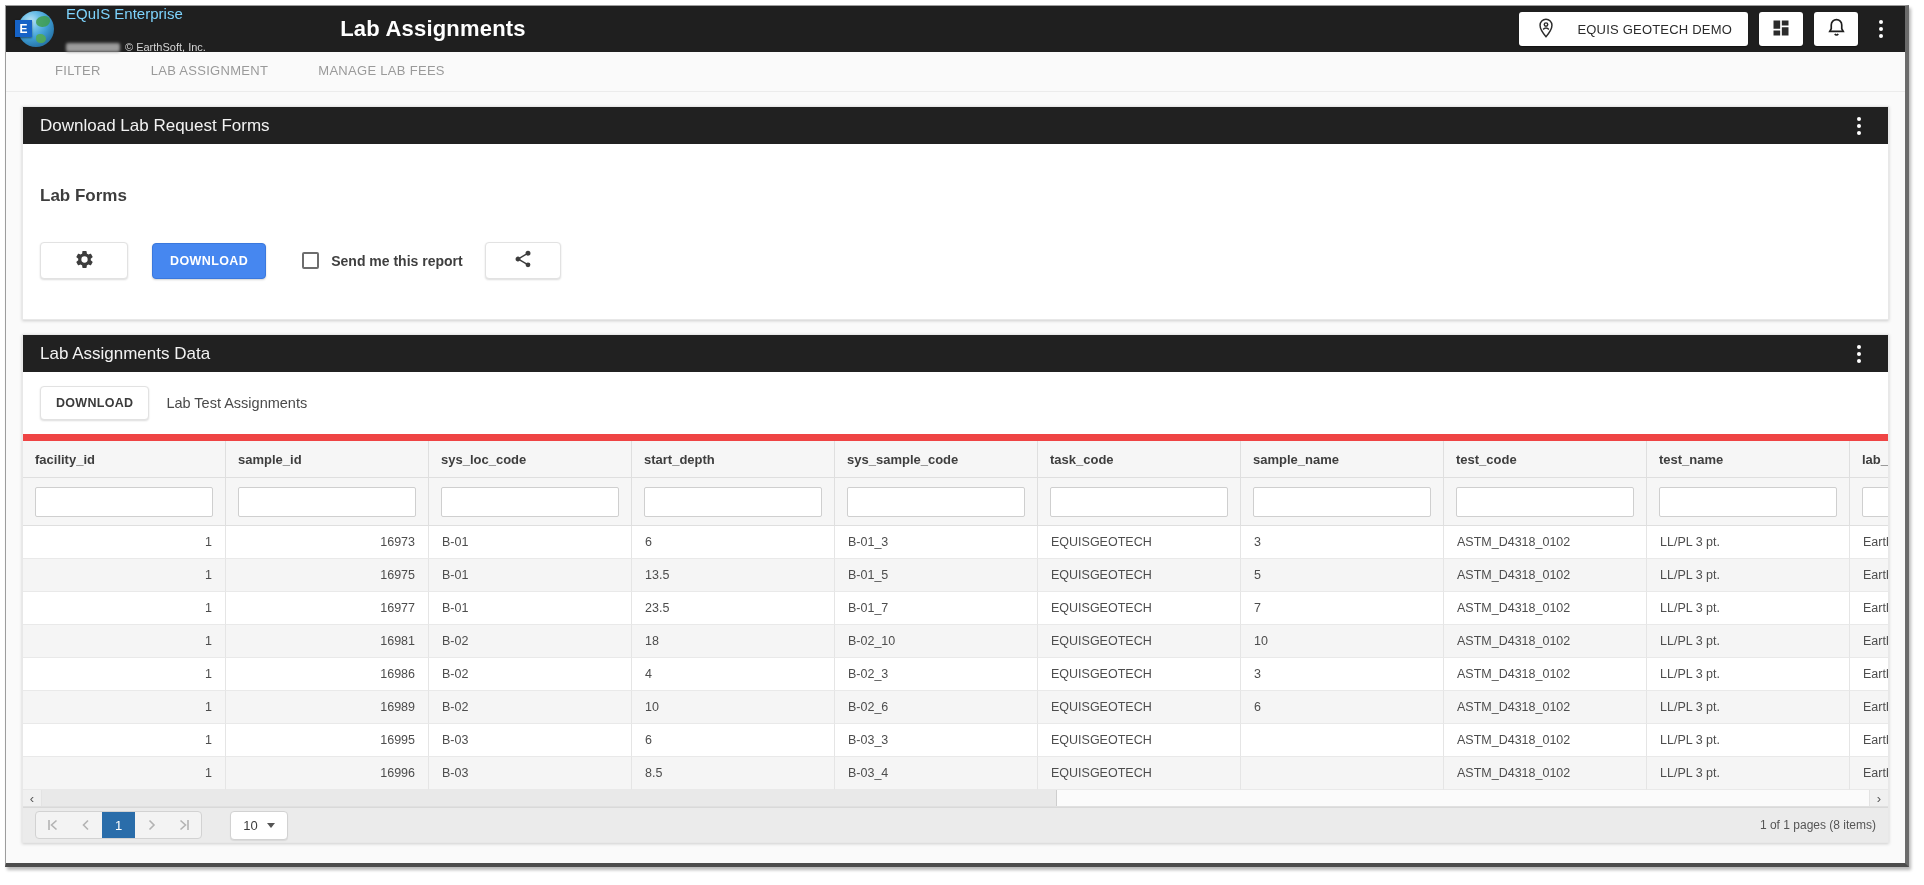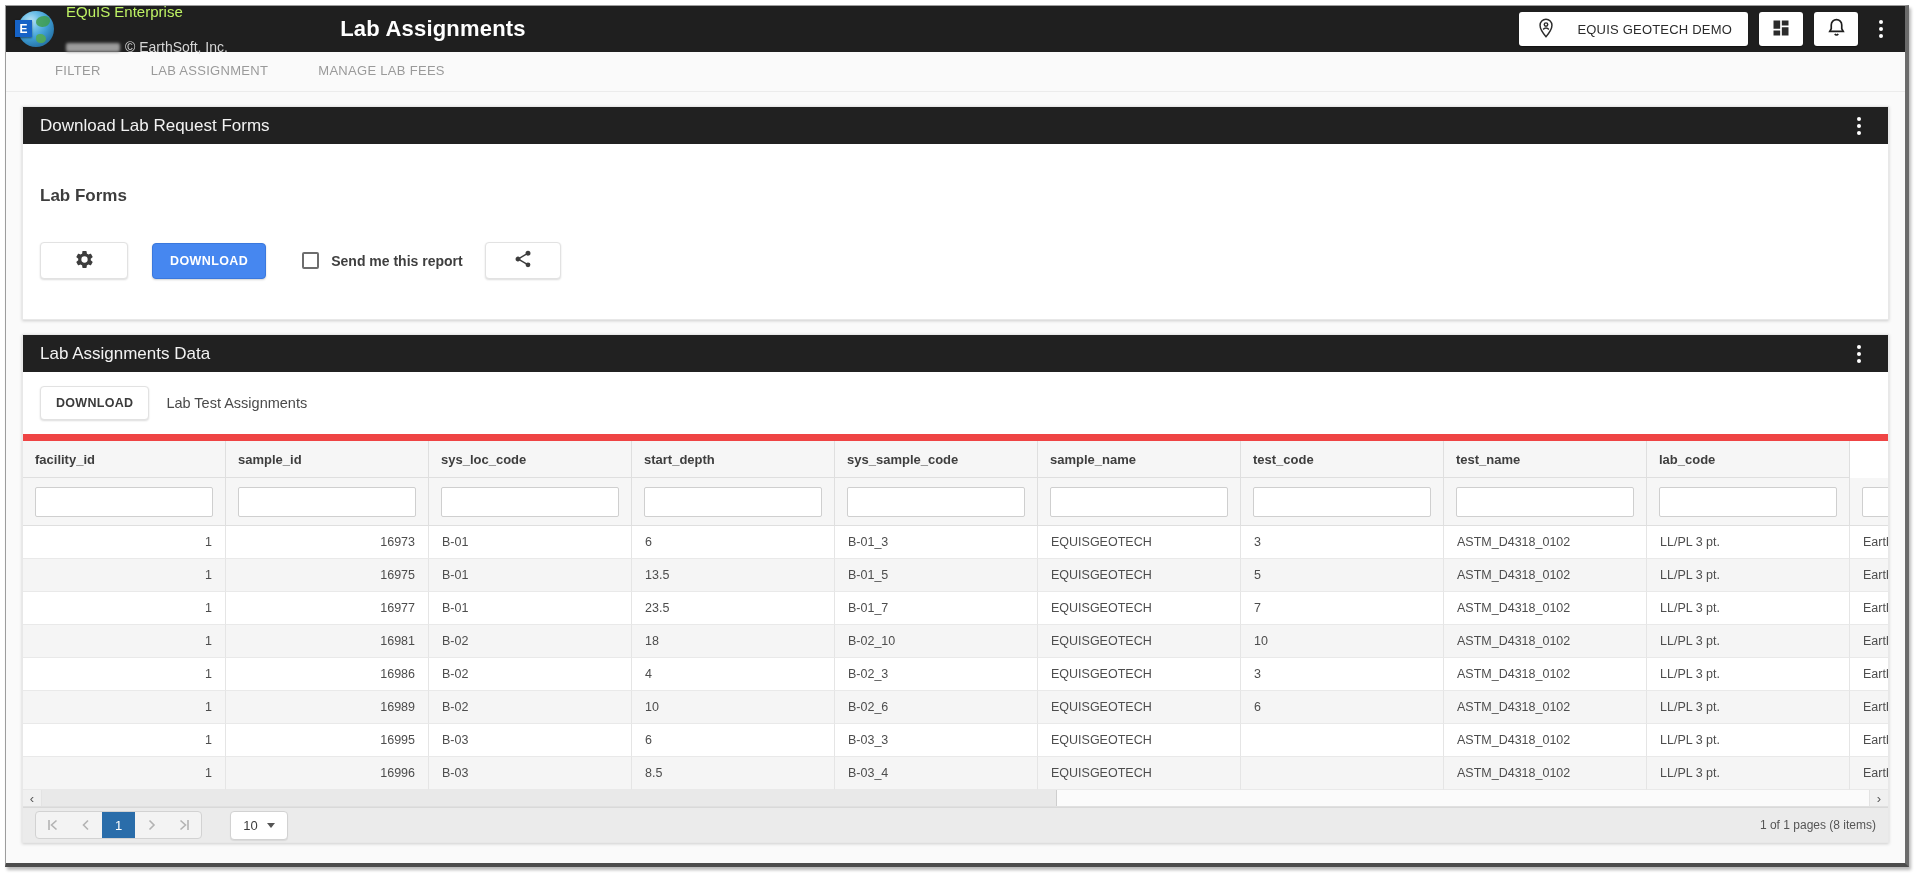--- a/index.html
+++ b/index.html
@@ -16,22 +16,22 @@
   .brand { display:flex; align-items:center; gap:12px; }
   .globe { position:relative; width:36px; height:36px; border-radius:50%;
     background:radial-gradient(circle at 35% 28%, #bfe6f7 0%, #6fc0e8 25%, #3f9ed4 50%, #2b7bb0 72%, #175f92 100%); flex:none; }
   .globe .land { position:absolute; right:4px; top:5px; width:14px; height:11px;
     background:#3f9e4f; border-radius:60% 40% 55% 45%; opacity:.85; }
   .globe .land2 { position:absolute; right:8px; bottom:4px; width:10px; height:9px;
     background:#55ab4e; border-radius:45% 60% 50% 50%; opacity:.85; }
   .e-badge { position:absolute; left:-3px; top:9px; width:17px; height:17px;
     background:#1663c7; color:#fff; font-size:12px; font-weight:bold;
     display:flex; align-items:center; justify-content:center; box-shadow:0 1px 2px rgba(0,0,0,.5); }
-  .brand-name { font-size:15px; color:#bef264; line-height:17px; }
-  .brand-sub { display:flex; align-items:center; gap:5px; font-size:14px; color:#d6d6d6; margin-top:19px;justify-content:center; }
+  .brand-name { font-size:15px; color:#7dd3fc; line-height:17px; }
+  .brand-sub { display:flex; align-items:center; gap:5px; font-size:11px; color:#d6d6d6; margin-top:19px;justify-content:center; }
   .redacted { display:inline-block; width:54px; height:9px; border-radius:2px;
     background:#9b9b9b; filter:blur(1.6px); }
   .page-title { position:absolute; left:427px; transform:translateX(-50%);
     font-size:22px; font-weight:bold; letter-spacing:.2px; }
   .tb-right { margin-left:auto; display:flex; align-items:center; gap:11px; }
   .tb-btn { height:34px; background:#fff; border:none; border-radius:3px;
     display:flex; align-items:center; justify-content:center; color:#2b2b2b;
     cursor:pointer; box-shadow:0 1px 1px rgba(0,0,0,.4); }
   .facility-btn { padding:0 16px; gap:20px; font-size:13px; letter-spacing:.2px; }
   .sq { width:44px; }
@@ -225,20 +225,21 @@
       <button class="white-btn">DOWNLOAD</button>
       <span class="report-name">Lab Test Assignments</span>
     </div>
     <div class="grid">
       <div class="g-row">
           <div class="g-hc">facility_id</div>
           <div class="g-hc">sample_id</div>
           <div class="g-hc">sys_loc_code</div>
           <div class="g-hc">start_depth</div>
           <div class="g-hc">sys_sample_code</div>
+          <div class="g-hc">task_code</div>
           <div class="g-hc">sample_name</div>
           <div class="g-hc">test_code</div>
           <div class="g-hc">test_name</div>
           <div class="g-hc">lab_code</div>
         </div>
       <div class="g-row">
           <div class="g-fc"><input class="g-fi" style=""></div>
           <div class="g-fc"><input class="g-fi" style=""></div>
           <div class="g-fc"><input class="g-fi" style=""></div>
           <div class="g-fc"><input class="g-fi" style=""></div>

